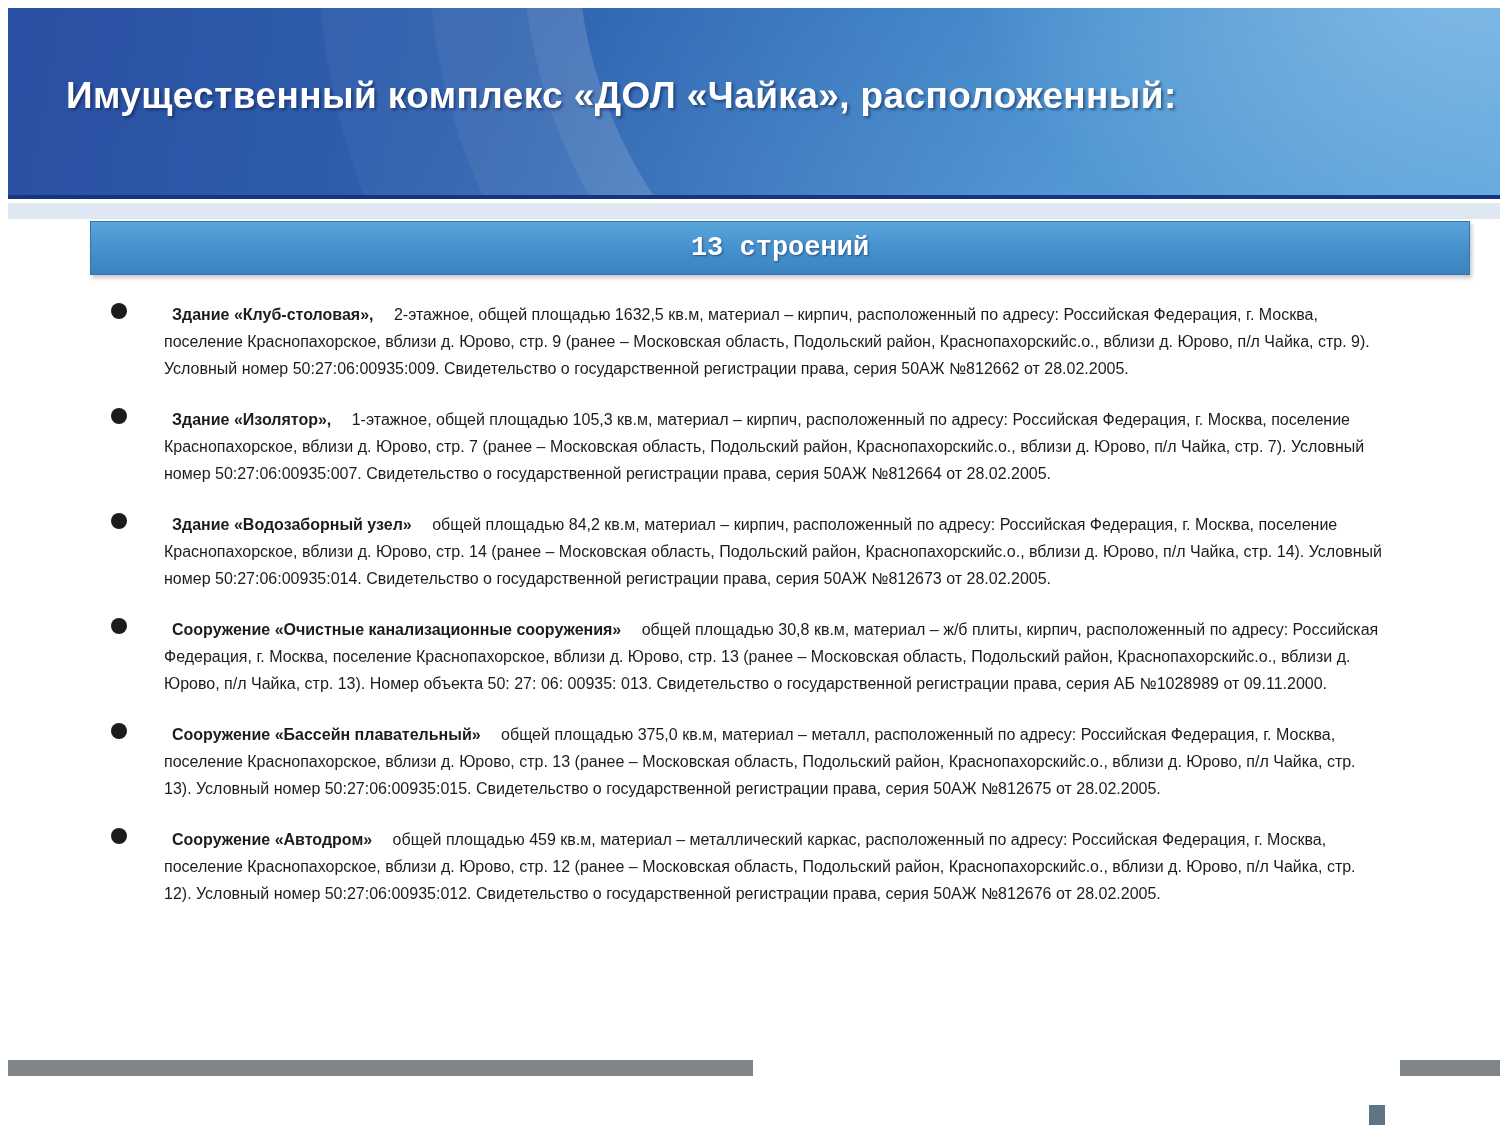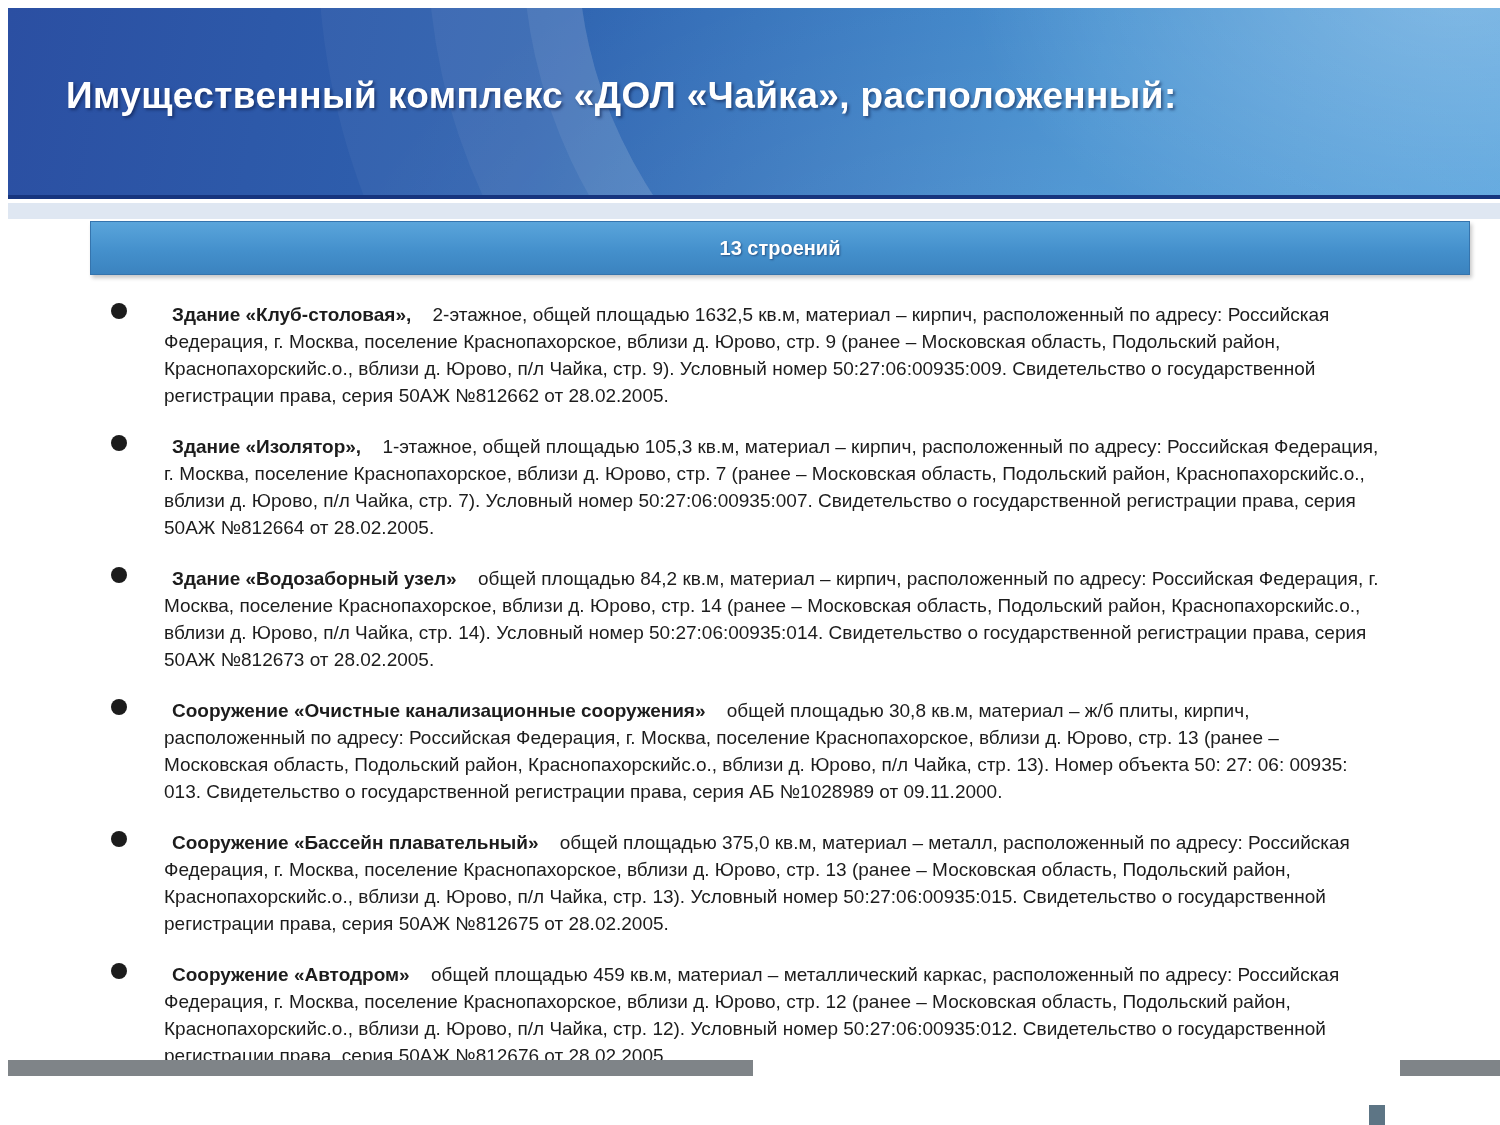--- a/index.html
+++ b/index.html
@@ -58,38 +58,39 @@
     width: 1380px; height: 54px;
     background: linear-gradient(180deg, #5aa5db 0%, #4490cc 55%, #3b83bf 100%);
     border: 1px solid #3574ad;
     box-shadow: 2px 3px 4px rgba(0,0,0,0.22);
     display: flex;
     align-items: center;
     justify-content: center;
   }
   .banner-label {
     color: #ffffff;
-    font-size: 20px;
+    font-size: 27px;
     font-weight: bold;
     text-shadow: 1px 1px 2px rgba(0, 10, 50, 0.45);
+    font-family: Liberation Mono, monospace;
   }
 
   
   .list {
     position: absolute;
     left: 82px; top: 277px;
     width: 1300px;
     list-style: none;
   }
   .list li {
     position: relative;
     padding-left: 66px;
     width: 1296px;
     margin-bottom: 8px;
-    font-size: 19px;
+    font-size: 16px;
     line-height: 27px;
     color: #1c1c1c;
   }
   .dot {
     position: absolute;
     left: 13px; top: 10px;
     width: 6px; height: 6px;
     border-radius: 50%;
     background: #1c1c1c;
   }

